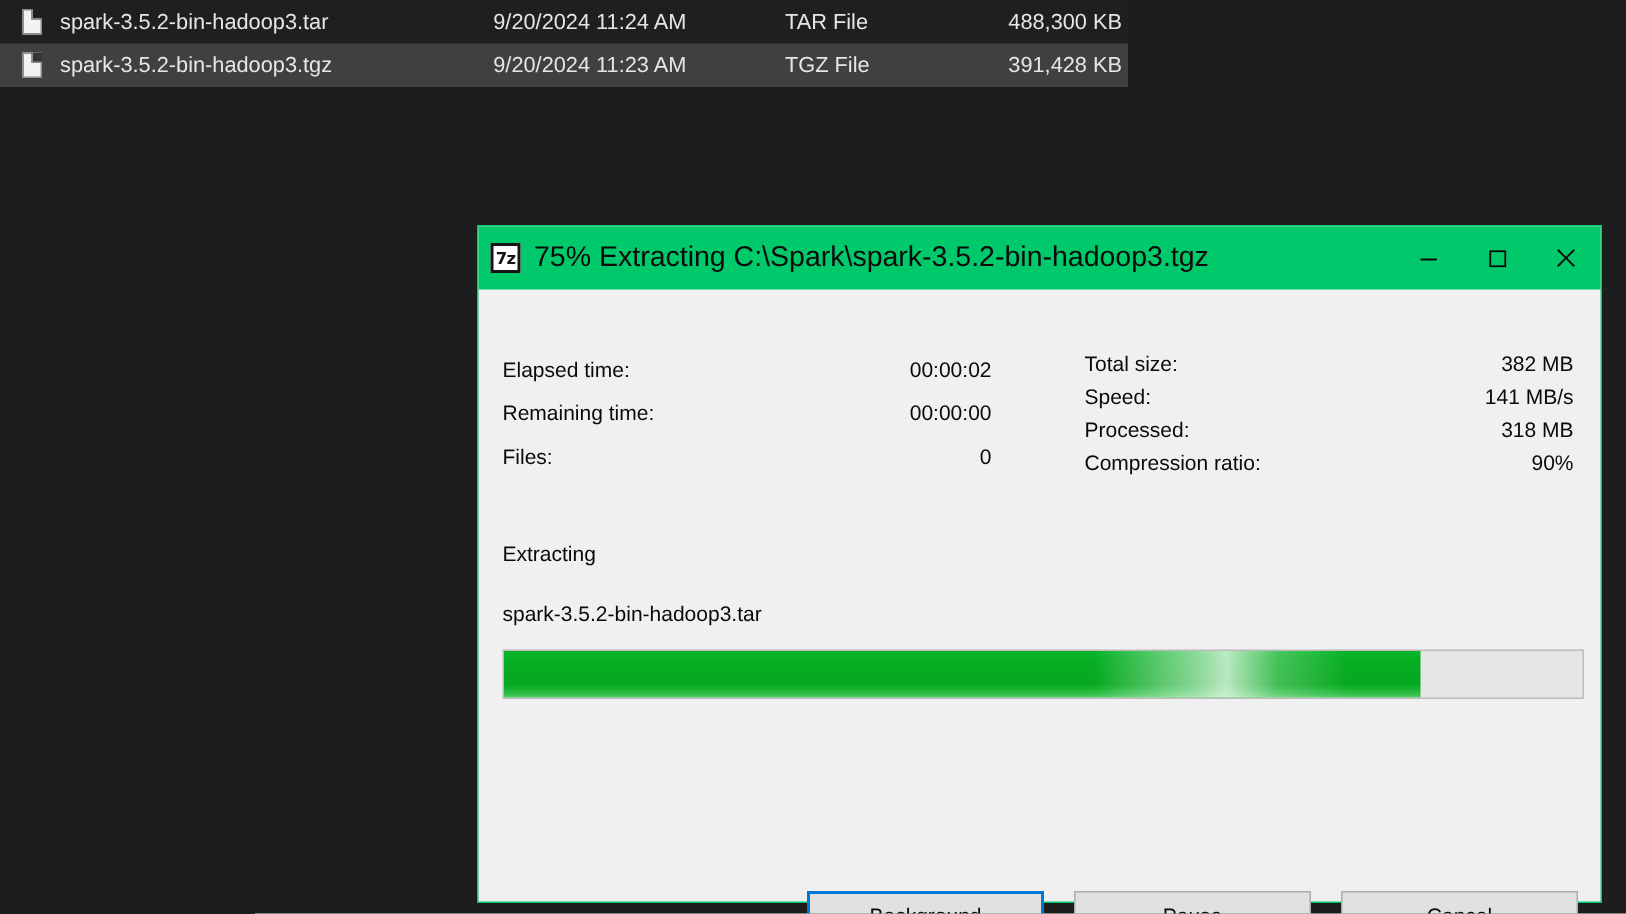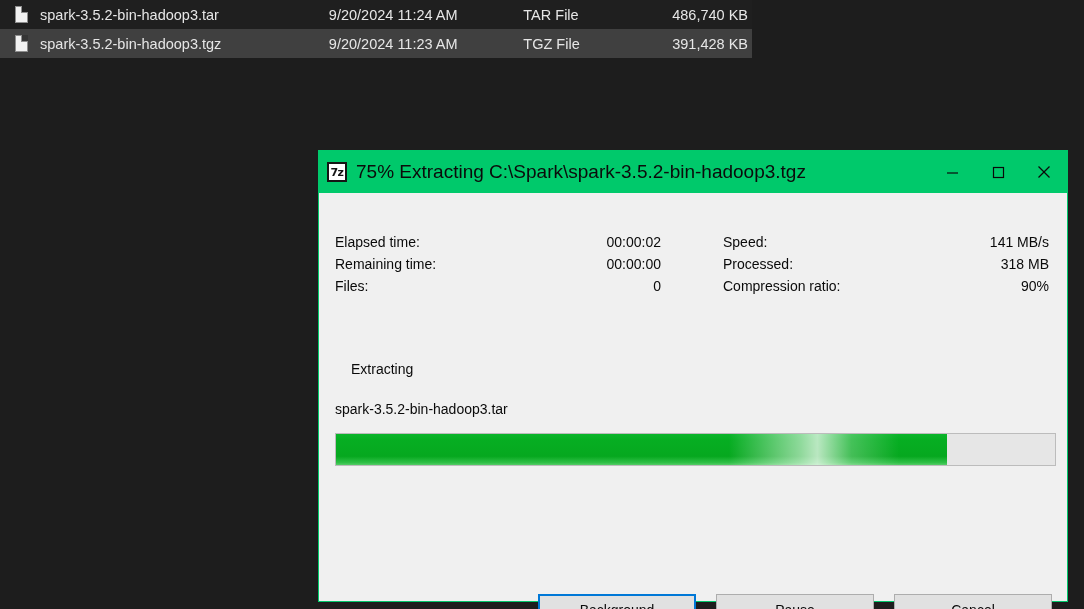--- a/index.html
+++ b/index.html
@@ -251,21 +251,21 @@
 
 <div id="file-list">
 
   <div class="file-row">
     <span class="file-icon">
       <span class="page-glyph"></span>
     </span>
     <span class="col-name">spark-3.5.2-bin-hadoop3.tar</span>
     <span class="col-date">9/20/2024 11:24 AM</span>
     <span class="col-type">TAR File</span>
-    <span class="col-size">486,740 KB</span>
+    <span class="col-size">488,300 KB</span>
   </div>
 
   <div class="file-row selected">
     <span class="file-icon">
       <span class="page-glyph"></span>
     </span>
     <span class="col-name">spark-3.5.2-bin-hadoop3.tgz</span>
     <span class="col-date">9/20/2024 11:23 AM</span>
     <span class="col-type">TGZ File</span>
     <span class="col-size">391,428 KB</span>
@@ -313,38 +313,42 @@
         </tr>
         <tr>
           <td class="stat-label">Files:</td>
           <td class="stat-value">0</td>
         </tr>
       </tbody>
         </table>
 
       <table class="stat-table col-right">
         <tbody>
+            <tr>
+          <td class="stat-label">Total size:</td>
+          <td class="stat-value">382 MB</td>
+        </tr>
         <tr>
           <td class="stat-label">Speed:</td>
           <td class="stat-value">141 MB/s</td>
         </tr>
         <tr>
           <td class="stat-label">Processed:</td>
           <td class="stat-value">318 MB</td>
         </tr>
         <tr>
           <td class="stat-label">Compression ratio:</td>
           <td class="stat-value">90%</td>
         </tr>
       </tbody>
         </table>
 
     </div>
 
-    <div class="status-line" style="position:absolute; left:16px; top:168px;margin-left:16px;">Extracting</div>
+    <div class="status-line" style="position:absolute; left:16px; top:168px;">Extracting</div>
 
     <div class="current-file" style="position:absolute; left:16px; top:208px;">spark-3.5.2-bin-hadoop3.tar</div>
 
     <div class="progress-outer" style="position:absolute; left:16px; top:240px;">
       <div class="progress-fill" id="progress-fill" style="width: 85%;">
         <div class="progress-shine"></div>
       </div>
     </div>
 
     <div class="button-row">

